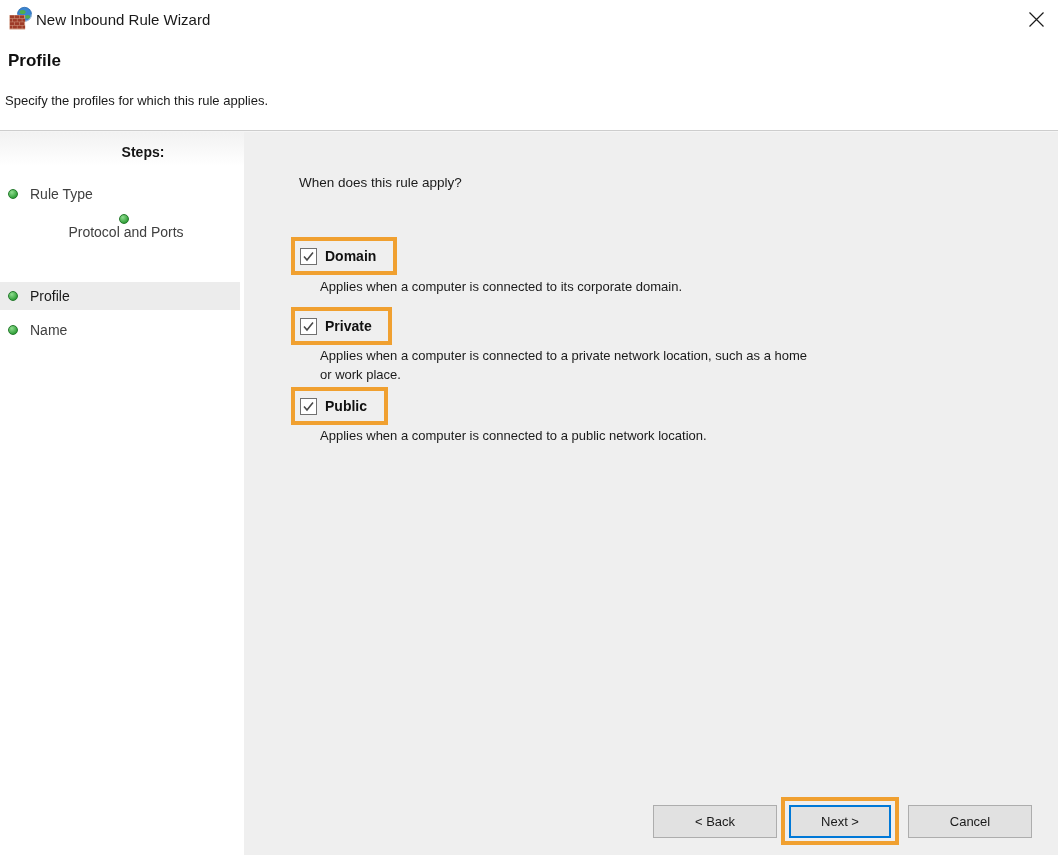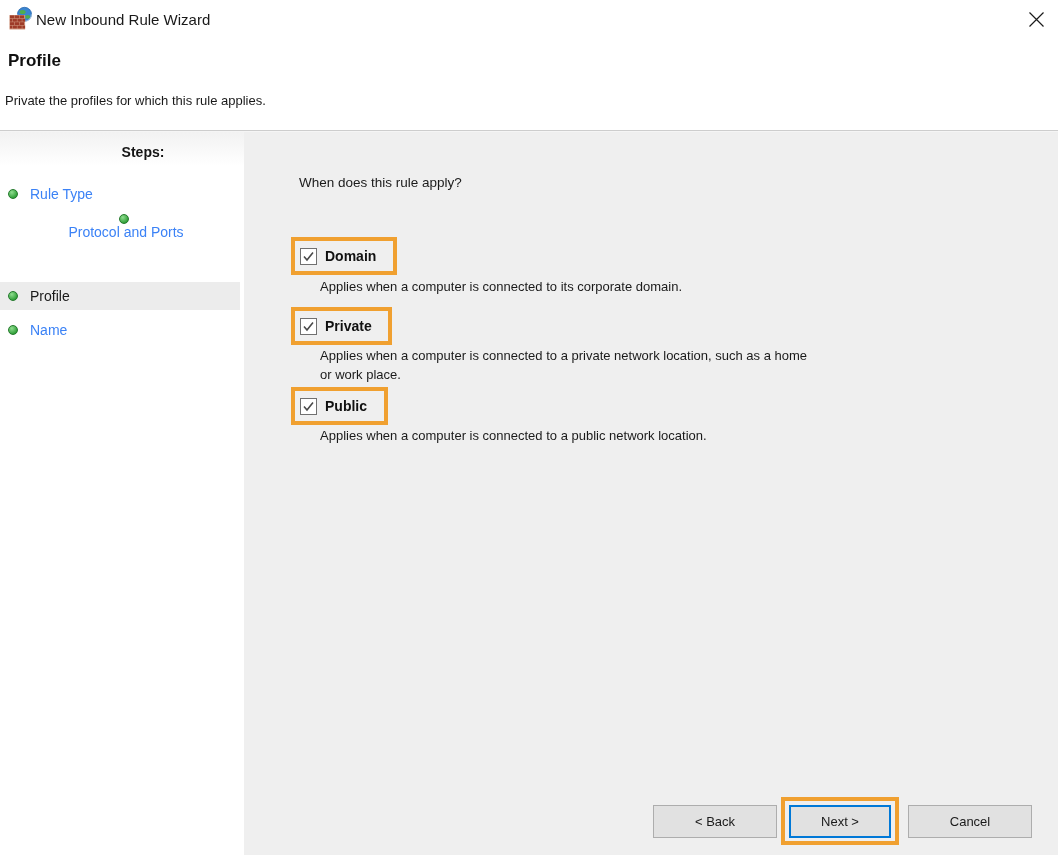--- a/index.html
+++ b/index.html
@@ -44,21 +44,21 @@
     position:absolute; left:0; width:240px; height:28px;
     display:flex; align-items:center; cursor:default;
   }
   .step-row.current { background:#ececec; }
   .step-bullet {
     width:10px; height:10px; border-radius:50%;
     margin-left:8px; flex:0 0 auto;
     background:radial-gradient(circle at 35% 30%, #8fdd8f, #2f9e37 75%);
     border:1px solid #247a2c;
   }
-  .step-label { margin-left:12px; font-size:14px; color:#3b82f6; }
+  .step-label { margin-left:12px; font-size:14px; color:#404040; }
   .step-row.current .step-label { color:#1a1a1a; }
 
   
   .main-panel {
     left:244px; top:132px; width:814px; height:723px;
     background:#efefef;
   }
   .question { left:299px; top:175px; font-size:13.5px; color:#1a1a1a; }
 
   .checkbox {
@@ -115,21 +115,21 @@
 <span class="abs win-title">New Inbound Rule Wizard</span>
 <button class="abs close-btn">
   <span style="display:flex;">
     <svg width="17" height="17" viewBox="0 0 17 17">
       <path d="M1.5 1.5 L15.5 15.5 M15.5 1.5 L1.5 15.5" stroke="#1b1b1b" stroke-width="1.2" fill="none"></path>
     </svg>
   </span>
 </button>
 
 <div class="abs page-title">Profile</div>
-<div class="abs page-subtitle">Private the profiles for which this rule applies.</div>
+<div class="abs page-subtitle">Specify the profiles for which this rule applies.</div>
 <div class="abs header-divider"></div>
 
 <div class="abs sidebar">
   <div class="steps-header">Steps:</div>
 
   <div class="step-row" style="top:48px;">
     <span class="step-bullet"></span>
     <span class="step-label">Rule Type</span>
   </div>
   <div class="step-row" style="top:82px;flex-direction:column;">

